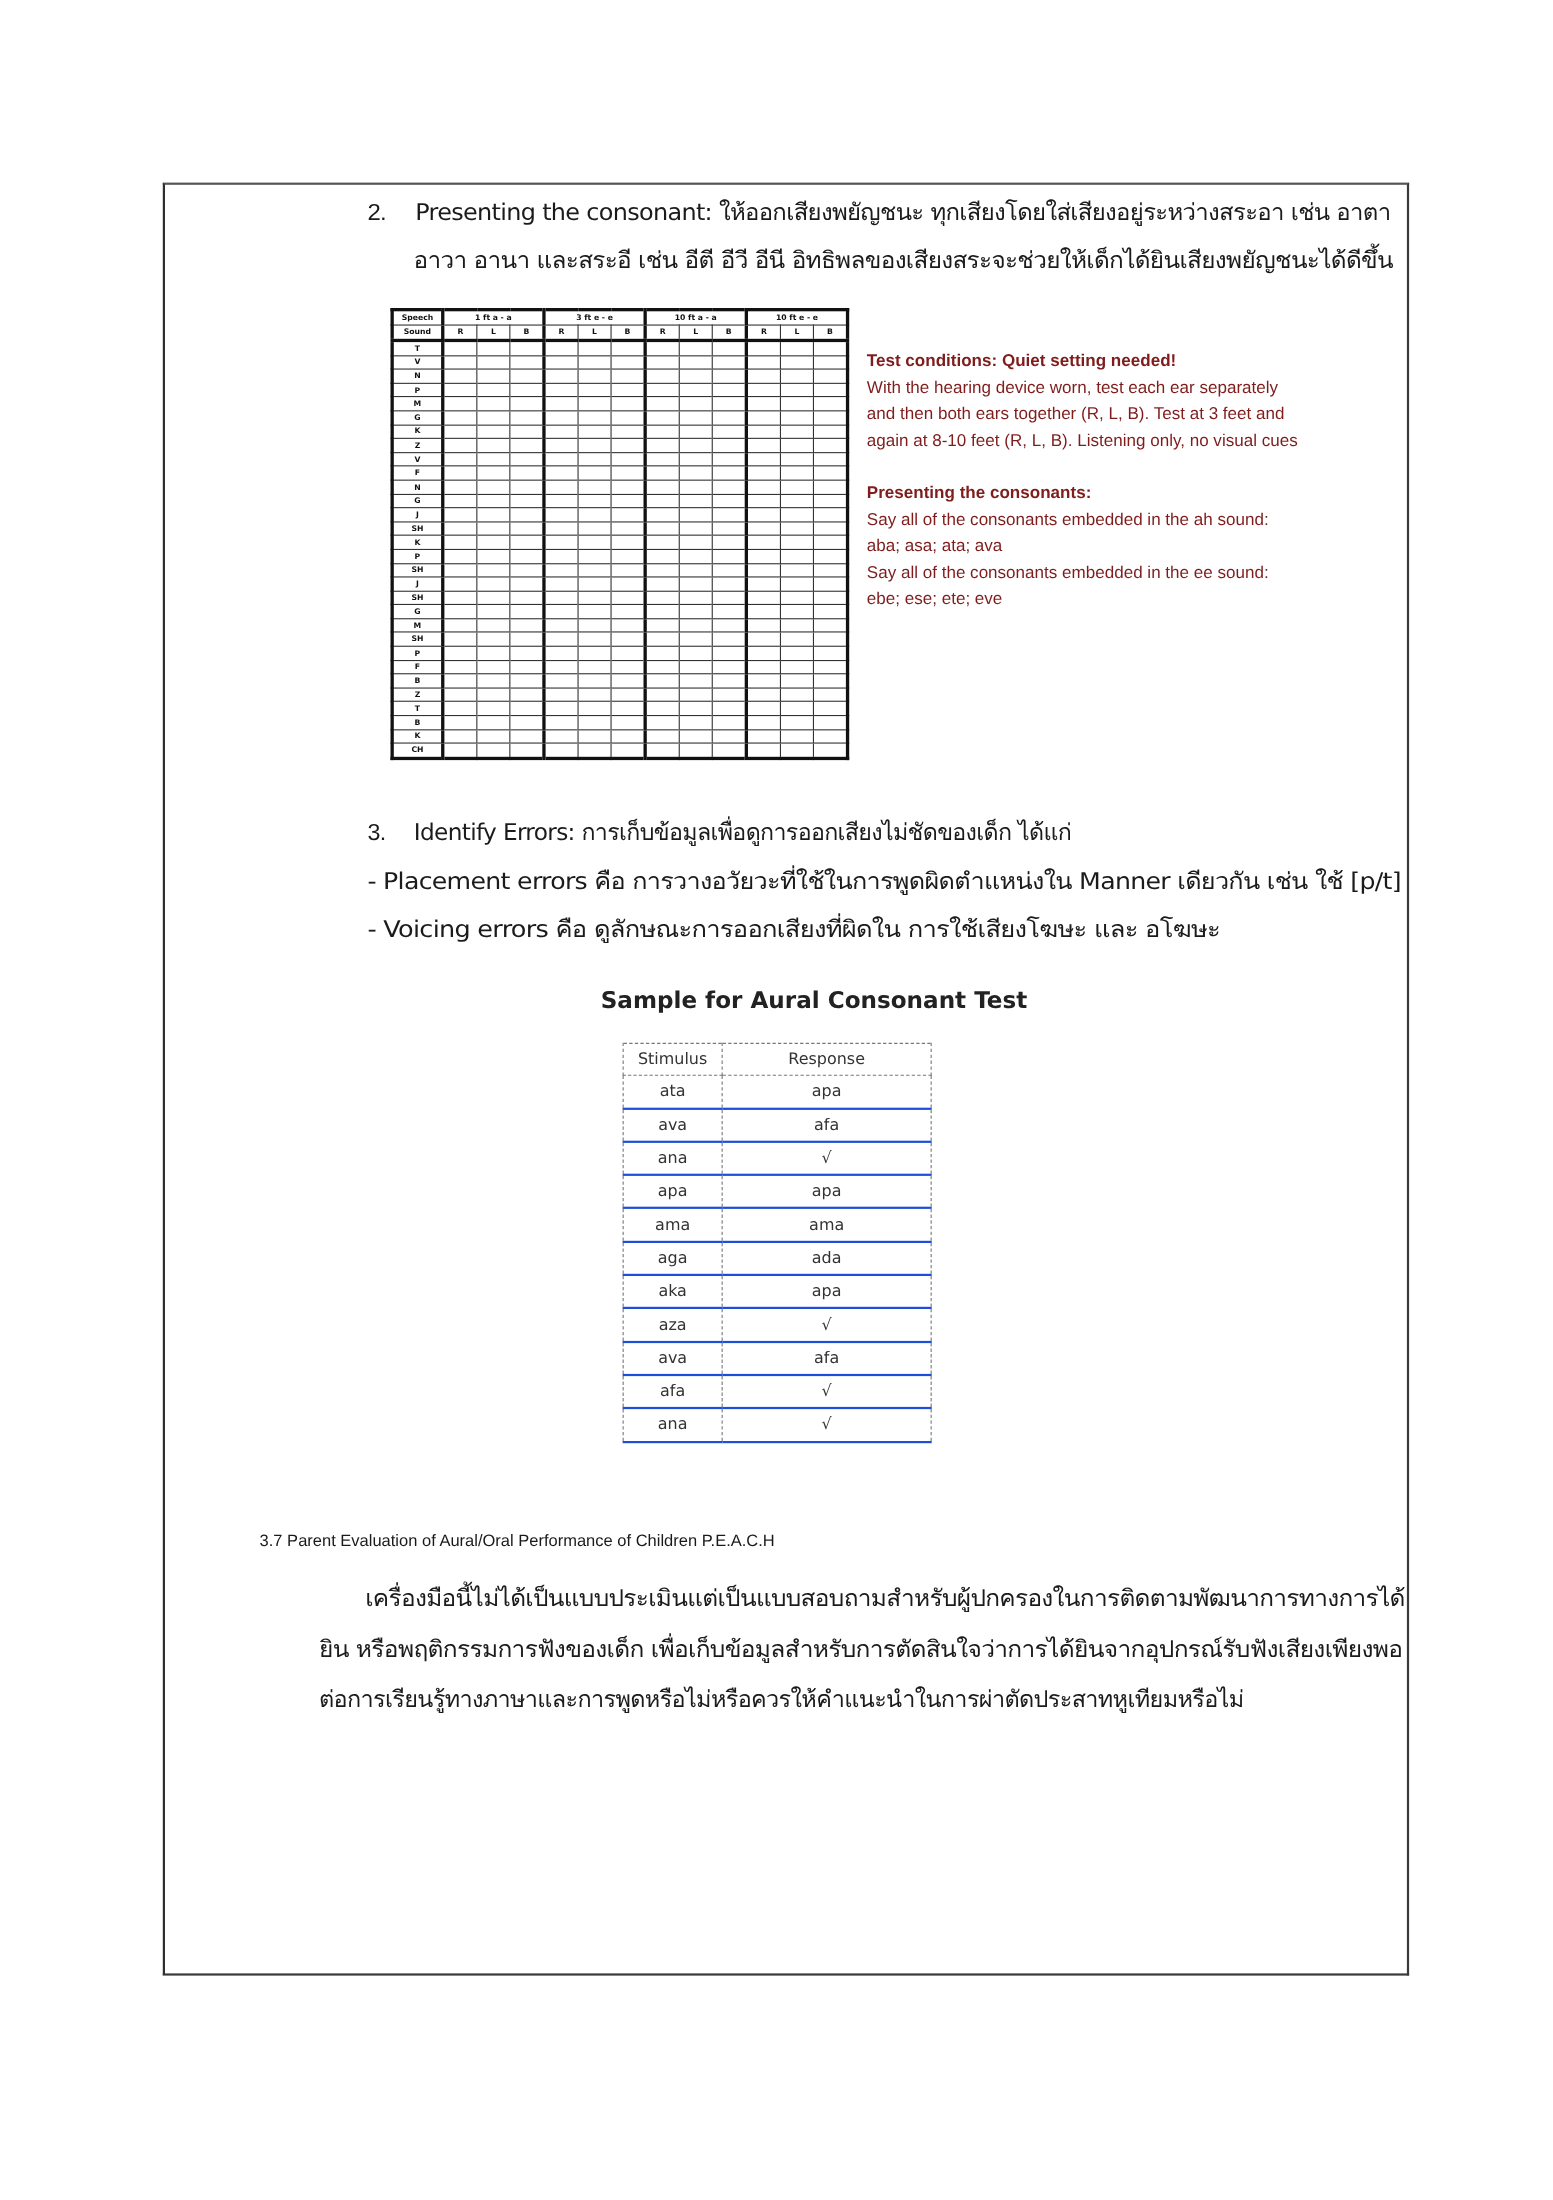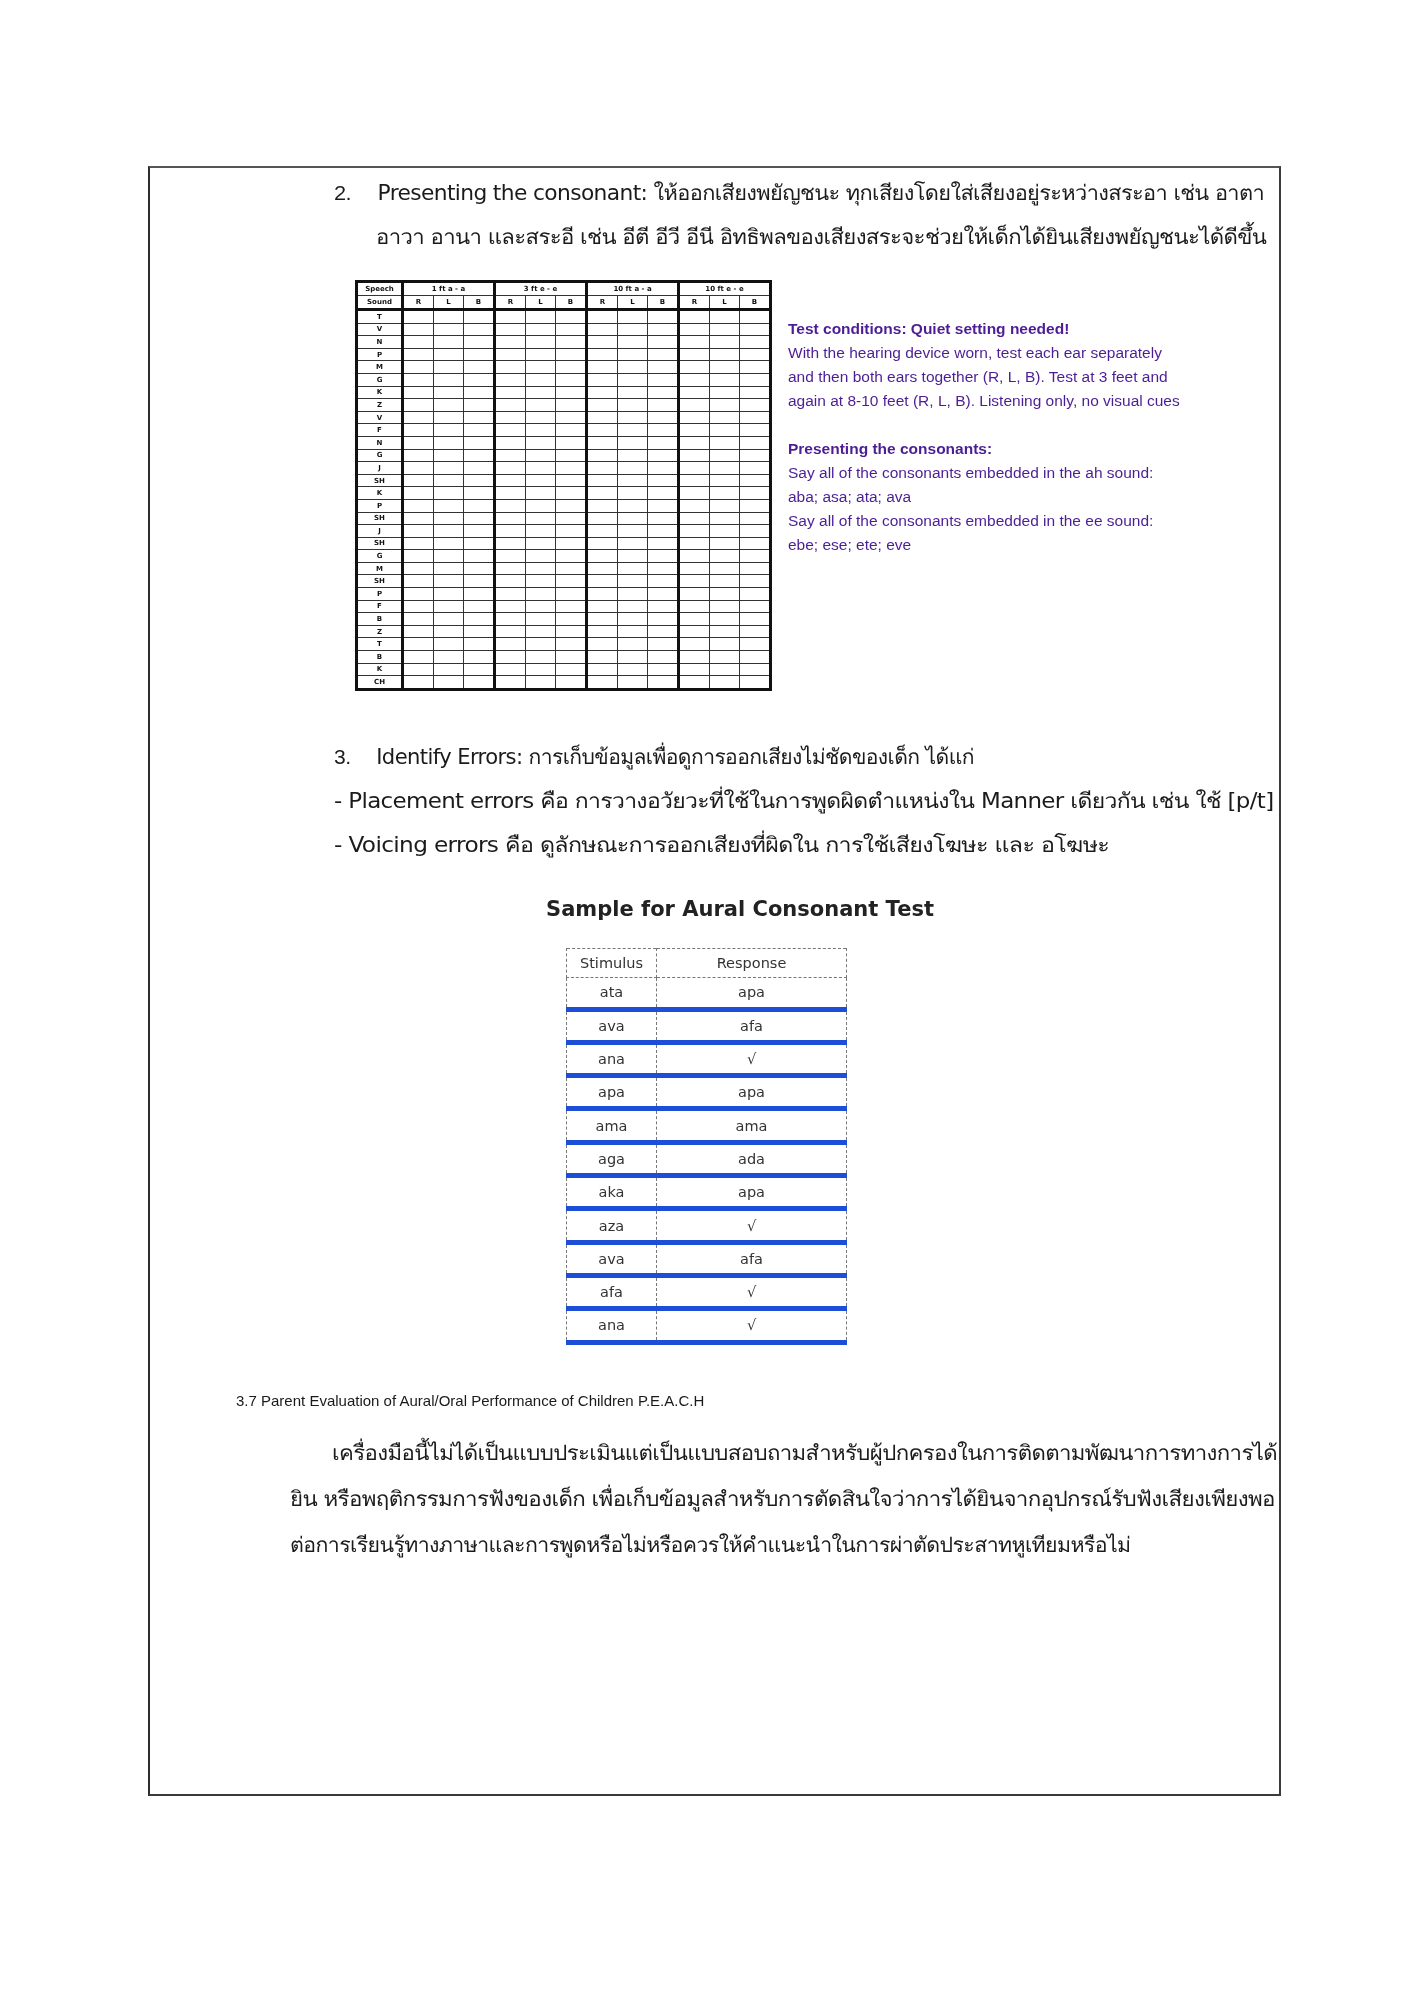--- a/index.html
+++ b/index.html
@@ -38,38 +38,38 @@
   }
   .grid th { font-weight: bold; height: 12px; }
   .grid .lbl { width: 43px; border-right: 3px solid #111; }
   .grid .cell { width: 29px; }
   .grid .gstart { border-left: 3px solid #111; }
   .grid tr.rows td { border-bottom: 1px dashed #555; }
 
   .notes {
     position: absolute; left: 788px; top: 317px; width: 470px;
     font-family: "Liberation Sans", sans-serif; font-size: 15.5px; line-height: 24px;
-    color: #4c1d95;
+    color: #7f1d1d;
   }
   .notes .hd { font-weight: bold; }
   .notes .gap { height: 24px; }
 
   .sample-title {
     position: absolute; left: 540px; top: 897px; width: 400px; text-align: center;
     font-family: "DejaVu Sans", sans-serif; font-weight: bold; font-size: 21px; color: #222;
   }
   .sample {
     position: absolute; left: 566px; top: 948px;
     border-collapse: collapse; table-layout: fixed;
     border: 1px dashed #777;
   }
   .sample td {
     height: 28.3px; padding: 0; text-align: center;
     border-left: 1px dashed #777; border-right: 1px dashed #777;
-    border-bottom: 5px solid #1d4ed8;
+    border-bottom: 2px solid #1d4ed8;
     font-family: "DejaVu Sans", sans-serif; font-size: 14.5px; color: #333;
   }
   .sample tr:first-child td { border-bottom: 1px dashed #777; }
   .sample .c1 { width: 89px; }
   .sample .c2 { width: 189px; }
 
   .sec-title {
     font-family: "Liberation Sans", sans-serif; font-size: 15px; color: #1a1a1a;
   }
 </style>

